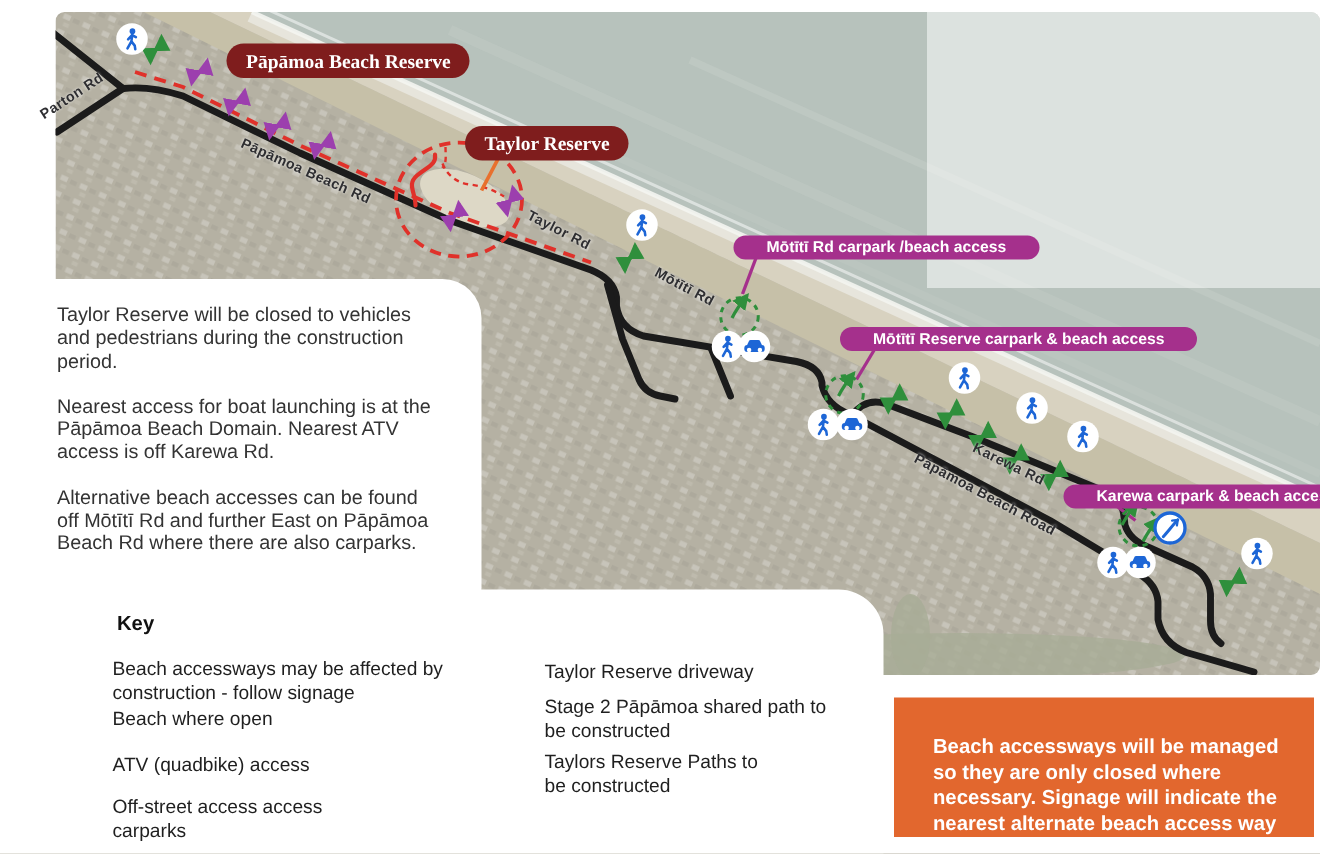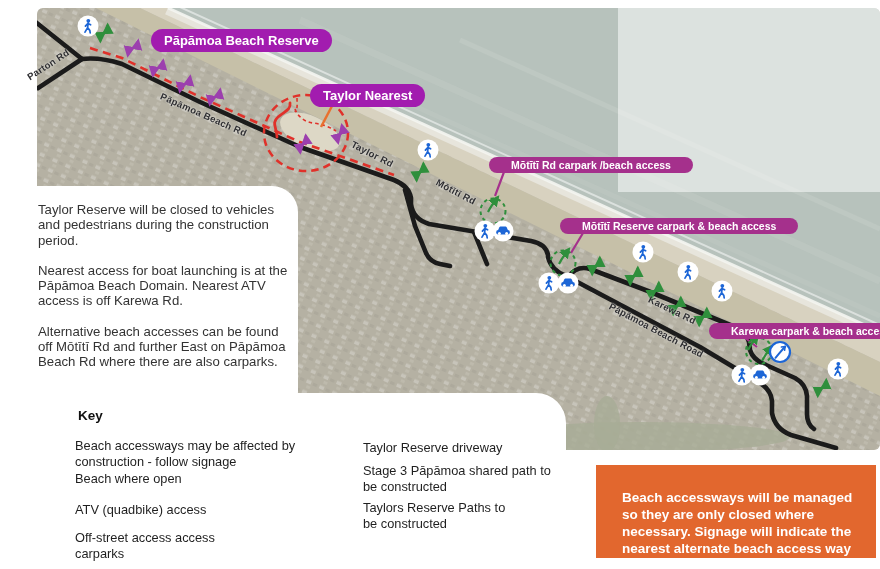--- a/index.html
+++ b/index.html
@@ -5,28 +5,28 @@
   html,body{margin:0;padding:0;}
   body{
     width:880px;height:569px;position:relative;overflow:hidden;
     background:#ffffff;font-family:"Liberation Sans",sans-serif;
   }
   #map-svg{position:absolute;left:0;top:0;z-index:1;}
   .overlay-fade{
     position:absolute;left:618px;top:8px;width:262px;height:184px;
     background:rgba(255,255,255,.52);z-index:2;
   }
-  .panel{position:absolute;background:#fff;z-index:3;}
+  .panel{position:absolute;background:#fff;z-index:3;padding-left:23px;}
   .panel-info{left:0;top:186px;width:298px;height:232px;border-radius:0 26px 26px 0;}
   .panel-key{left:0;top:393px;width:566px;height:176px;border-radius:0 30px 0 0;}
   .info-text{position:absolute;left:38px;top:16px;width:250px;
     font-size:13.2px;line-height:15.3px;color:#333;}
   .info-text p{margin:0 0 15px 0;}
   .pill{position:absolute;color:#fff;font-weight:bold;white-space:nowrap;z-index:4;}
-  .pill-orange{background:#a21caf;font-size:13px;line-height:23px;padding:0 13px;border-radius:13px;}
+  .pill-orange{background:#7f1d1d;font-size:13px;line-height:23px;padding:0 13px;border-radius:13px;font-family:Liberation Serif, serif;}
   .pill-magenta{background:#a5308c;font-size:10.5px;line-height:16px;padding:0 22px;border-radius:9px;}
   .roadlabel{position:absolute;font-size:9.5px;font-weight:bold;color:#2e2e31;
     white-space:nowrap;z-index:3;letter-spacing:.3px;
     text-shadow:0 0 2px rgba(255,255,255,.85);transform-origin:left center;}
   .key-title{position:absolute;left:78px;top:408px;font-size:13.5px;font-weight:bold;color:#111;z-index:4;}
   .keyitem{position:absolute;font-size:12.8px;color:#1f1f1f;line-height:15.5px;z-index:4;}
   .notice{
     position:absolute;left:596px;top:465px;width:280px;height:93px;background:#e2672e;z-index:4;
     box-sizing:border-box;padding:24px 12px 0 26px;
     color:#fff;font-weight:bold;font-size:13.5px;line-height:17px;
@@ -190,25 +190,25 @@
   </div>
 </div>
 <div class="panel panel-key"></div>
 
 <div class="key-title">Key</div>
 <div class="keyitem" style="left:75px;top:438px;width:232px;">Beach accessways may be affected by construction - follow signage</div>
 <div class="keyitem" style="left:75px;top:471px;width:220px;">Beach where open</div>
 <div class="keyitem" style="left:75px;top:502px;width:220px;">ATV (quadbike) access</div>
 <div class="keyitem" style="left:75px;top:530px;width:150px;">Off-street access access carparks</div>
 <div class="keyitem" style="left:363px;top:440px;width:185px;">Taylor Reserve driveway</div>
-<div class="keyitem" style="left:363px;top:463px;width:190px;">Stage 3 Pāpāmoa shared path to be constructed</div>
+<div class="keyitem" style="left:363px;top:463px;width:190px;">Stage 2 Pāpāmoa shared path to be constructed</div>
 <div class="keyitem" style="left:363px;top:500px;width:160px;">Taylors Reserve Paths to be constructed</div>
 
 <div class="pill pill-orange" style="left:151px;top:29px;">Pāpāmoa Beach Reserve</div>
-<div class="pill pill-orange" style="left:310px;top:84px;">Taylor Nearest</div>
+<div class="pill pill-orange" style="left:310px;top:84px;">Taylor Reserve</div>
 <div class="pill pill-magenta" style="left:489px;top:157px;">Mōtītī Rd carpark /beach access</div>
 <div class="pill pill-magenta" style="left:560px;top:218px;">Mōtītī Reserve carpark &amp; beach access</div>
 <div class="pill pill-magenta" style="left:709px;top:323px;">Karewa carpark &amp; beach access</div>
 
 <div class="roadlabel" style="left:28px;top:72px;transform:rotate(-33deg);">Parton Rd</div>
 <div class="roadlabel" style="left:161px;top:90px;transform:rotate(24deg);">Pāpāmoa Beach Rd</div>
 <div class="roadlabel" style="left:352px;top:138px;transform:rotate(27deg);">Taylor Rd</div>
 <div class="roadlabel" style="left:437px;top:176px;transform:rotate(28deg);">Mōtītī Rd</div>
 <div class="roadlabel" style="left:649px;top:293px;transform:rotate(26deg);">Karewa Rd</div>
 <div class="roadlabel" style="left:610px;top:300px;transform:rotate(28deg);">Pāpāmoa Beach Road</div>

